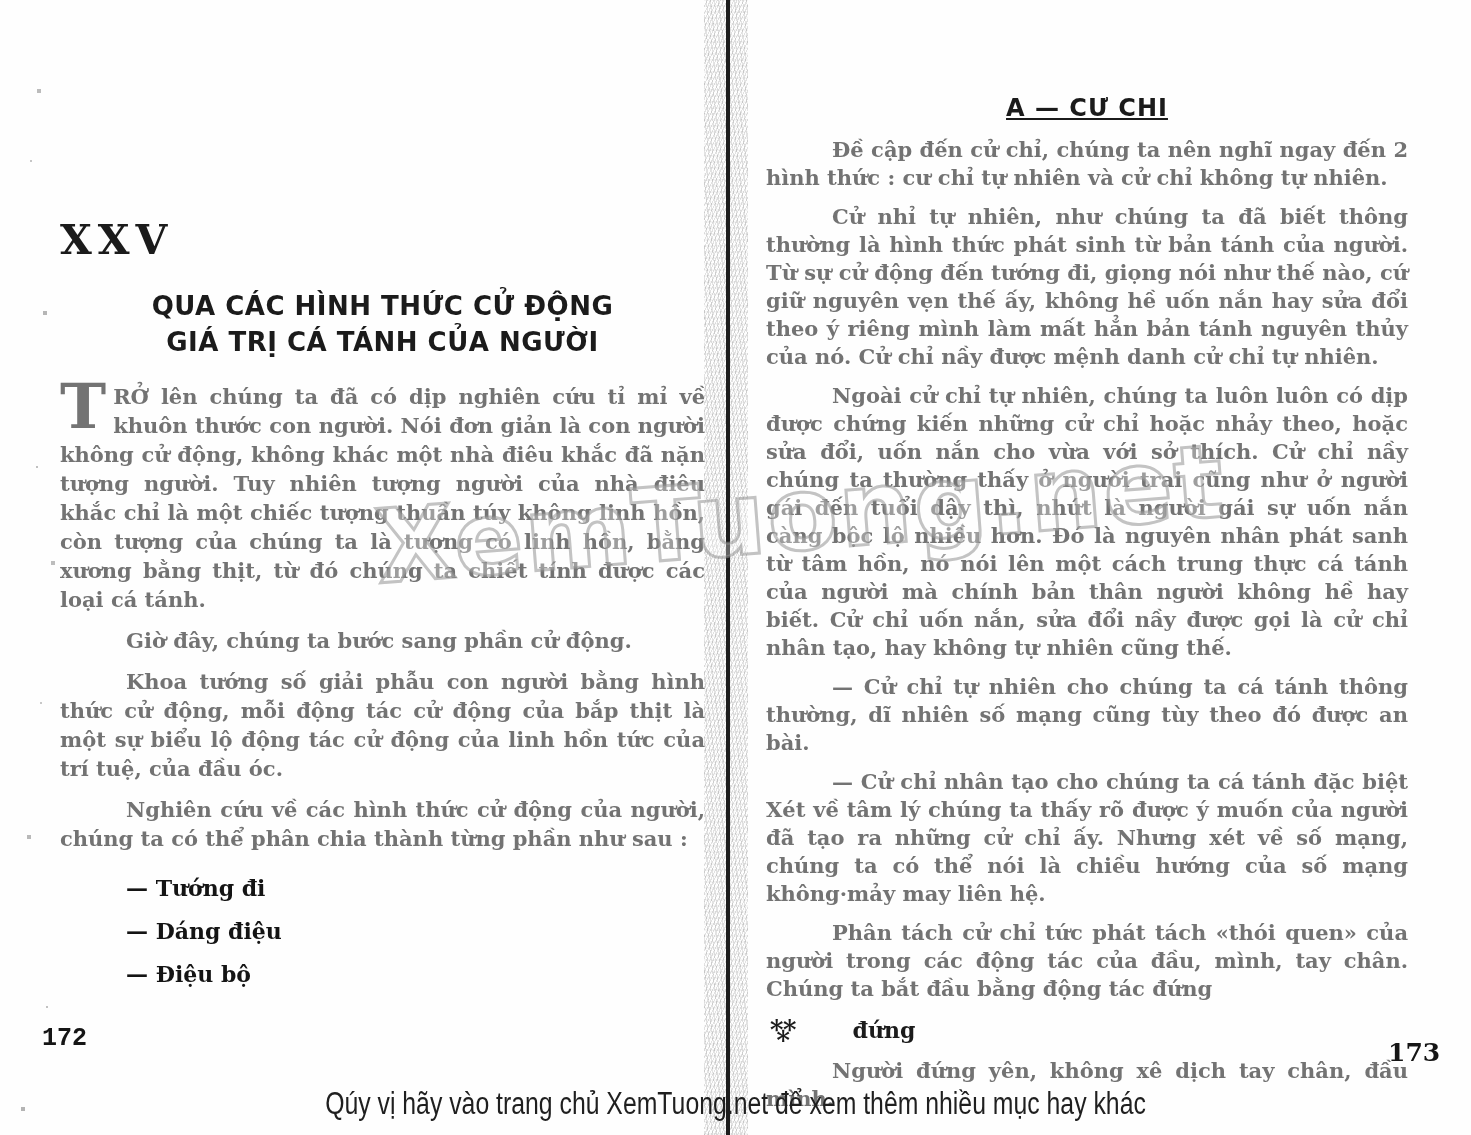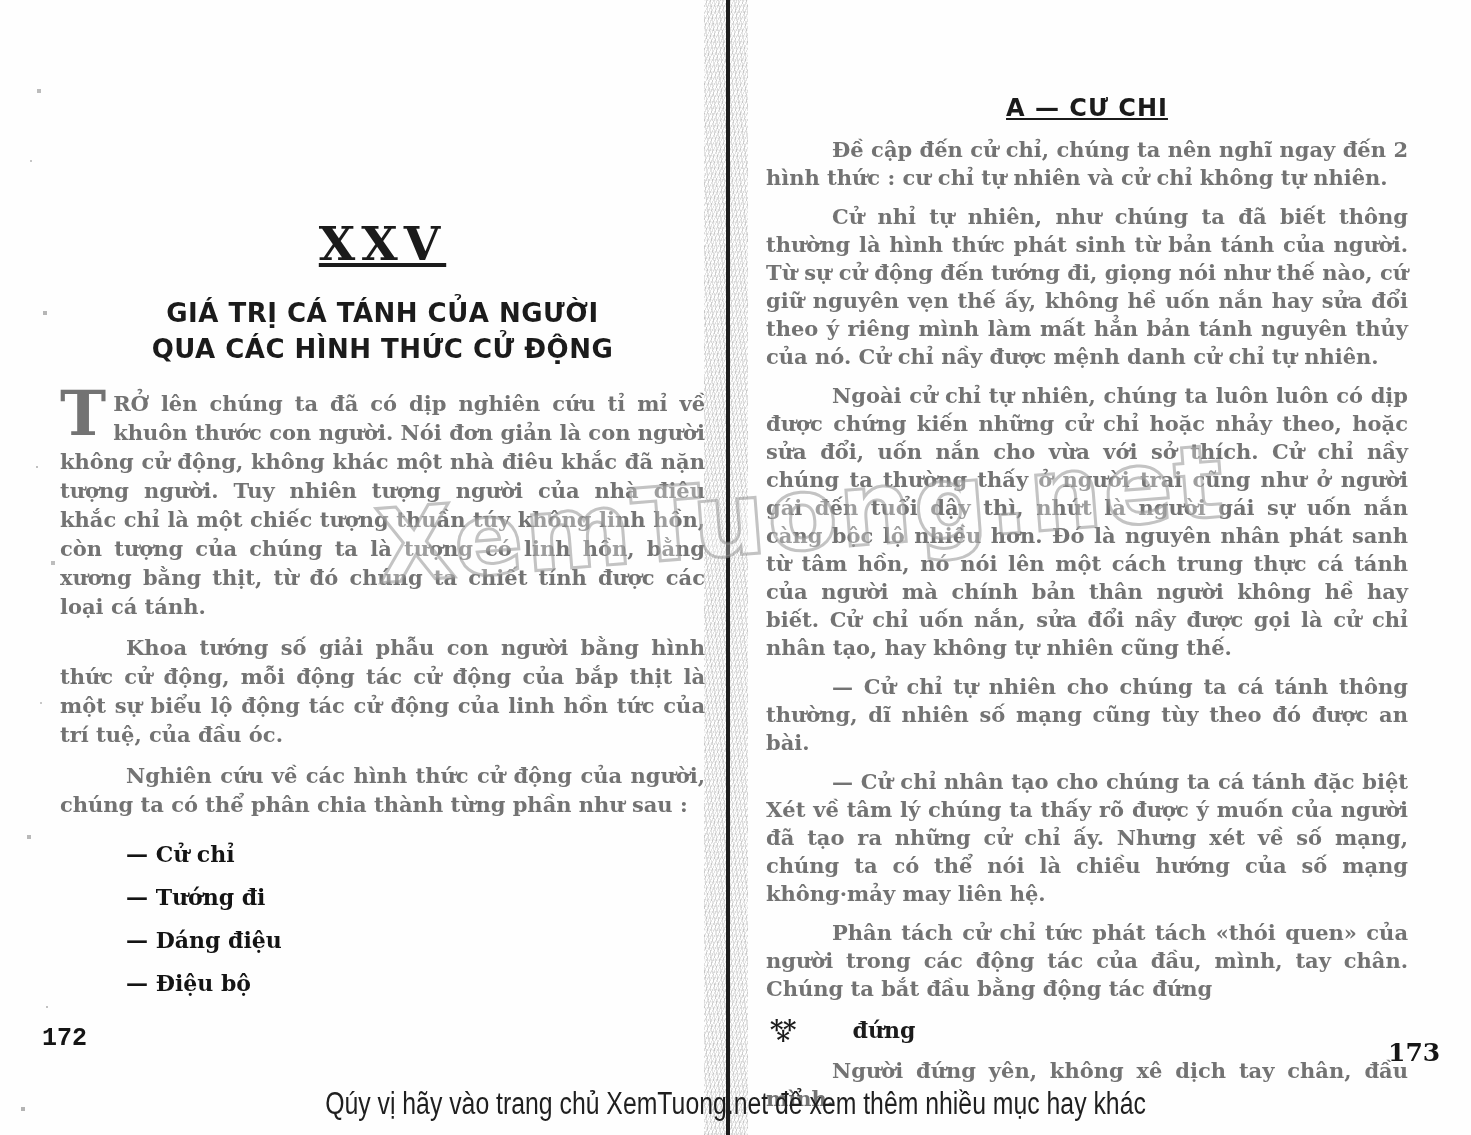--- a/index.html
+++ b/index.html
@@ -13,25 +13,23 @@
     color: #1b1b1b;
   }
 
   
   .page { position: absolute; top: 0; }
   .page-left  { left: 60px;  width: 645px; }
   .page-right { left: 766px; width: 642px; }
 
   .chapter-number {
     margin-top: 216px;
-    text-align: center;
-    font-size: 47px;
+    font-size: 41px;
     font-weight: bold;
     letter-spacing: 6px;
-    text-decoration: underline;
   }
   .chapter-title {
     margin-top: 24px;
     text-align: center;
     font-family: "DejaVu Sans", sans-serif;
     font-weight: bold;
     font-size: 26px;
     line-height: 36px;
     letter-spacing: 0.5px;
   }
@@ -170,30 +168,30 @@
 </head>
 <body>
 
 <div class="sheet">
 
   <div class="noise-left"></div>
 
   <div class="page page-left">
     <div class="chapter-number">XXV</div>
     <div class="chapter-title">
+      <div>QUA CÁC HÌNH THỨC CỬ ĐỘNG</div>
       <div>GIÁ TRỊ CÁ TÁNH CỦA NGƯỜI</div>
-      <div>QUA CÁC HÌNH THỨC CỬ ĐỘNG</div>
     </div>
     <div class="body-text">
       <p class="first-par"><span class="dropcap">T</span><span>RỞ lên chúng ta đã có dịp nghiên cứu tỉ mỉ về khuôn thước con người. Nói đơn giản là con người không cử động, không khác một nhà điêu khắc đã nặn tượng người. Tuy nhiên tượng người của nhà điêu khắc chỉ là một chiếc tượng thuần túy không linh hồn, còn tượng của chúng ta là tượng có linh hồn, bằng xương bằng thịt, từ đó chúng ta chiết tính được các loại cá tánh.</span></p>
+      <p>Giờ đây, chúng ta bước sang phần cử động.</p>
       <p>Khoa tướng số giải phẫu con người bằng hình thức cử động, mỗi động tác cử động của bắp thịt là một sự biểu lộ động tác cử động của linh hồn tức của trí tuệ, của đầu óc.</p>
       <p>Nghiên cứu về các hình thức cử động của người, chúng ta có thể phân chia thành từng phần như sau :</p>
     </div>
     <div class="dash-list">
-      <div class="dash-item">— Cử chỉ</div>
       <div class="dash-item">— Tướng đi</div>
       <div class="dash-item">— Dáng điệu</div>
       <div class="dash-item">— Điệu bộ</div>
     </div>
   </div>
 
   <div class="page page-right">
     <div class="section-heading">A — CƯ CHI</div>
     <div class="body-text">
       <p>Đề cập đến cử chỉ, chúng ta nên nghĩ ngay đến 2 hình thức : cư chỉ tự nhiên và cử chỉ không tự nhiên.</p>

